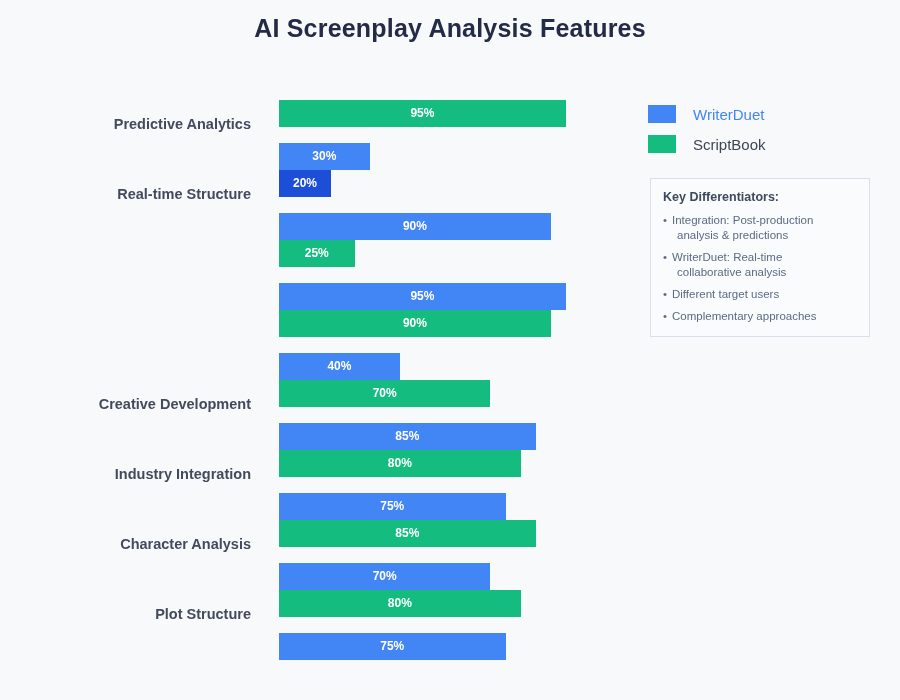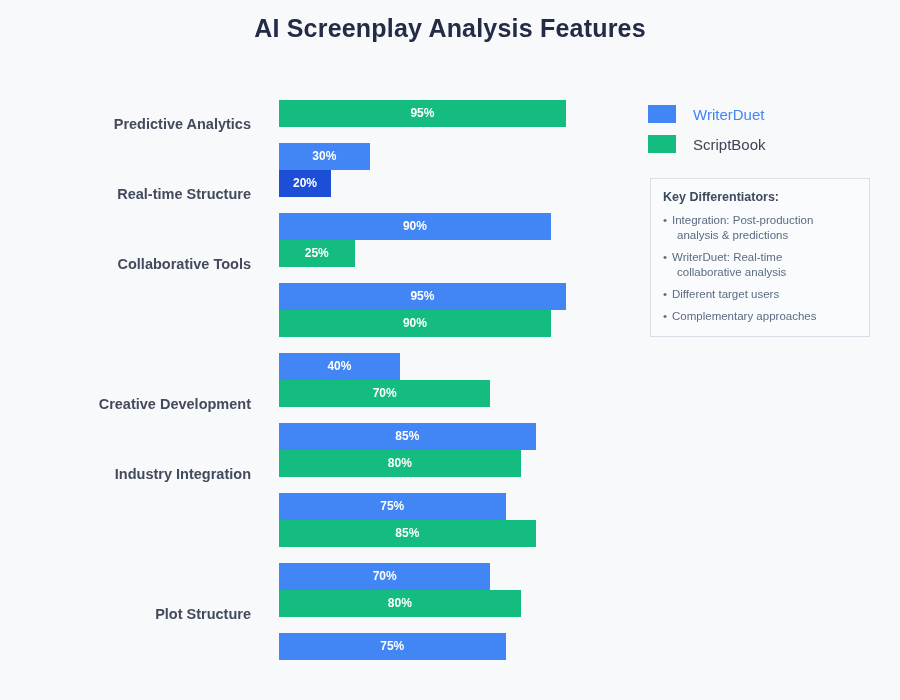--- a/index.html
+++ b/index.html
@@ -158,21 +158,20 @@
       <div class="bars">
         <div class="bar bar-a" style="width: 52px; background: #1d4ed8;">
           <span class="bar-value">20%</span>
         </div>
         <div class="bar bar-b" style="width: 271.8px; background: rgb(66, 133, 244);">
           <span class="bar-value">90%</span>
         </div>
       </div>
     </div>
     <div class="chart-row">
-      <div class="row-label">Collaborative Tools</div>
       <div class="bars">
         <div class="bar bar-a" style="width: 75.5px; background: rgb(20, 188, 128);">
           <span class="bar-value">25%</span>
         </div>
         <div class="bar bar-b" style="width: 286.9px; background: rgb(66, 133, 244);">
           <span class="bar-value">95%</span>
         </div>
       </div>
     </div>
     <div class="chart-row">
@@ -201,20 +200,21 @@
       <div class="bars">
         <div class="bar bar-a" style="width: 241.6px; background: rgb(20, 188, 128);">
           <span class="bar-value">80%</span>
         </div>
         <div class="bar bar-b" style="width: 226.5px; background: rgb(66, 133, 244);">
           <span class="bar-value">75%</span>
         </div>
       </div>
     </div>
     <div class="chart-row">
+      <div class="row-label">Character Analysis</div>
       <div class="bars">
         <div class="bar bar-a" style="width: 256.7px; background: rgb(20, 188, 128);">
           <span class="bar-value">85%</span>
         </div>
         <div class="bar bar-b" style="width: 211.4px; background: rgb(66, 133, 244);">
           <span class="bar-value">70%</span>
         </div>
       </div>
     </div>
     <div class="chart-row">

